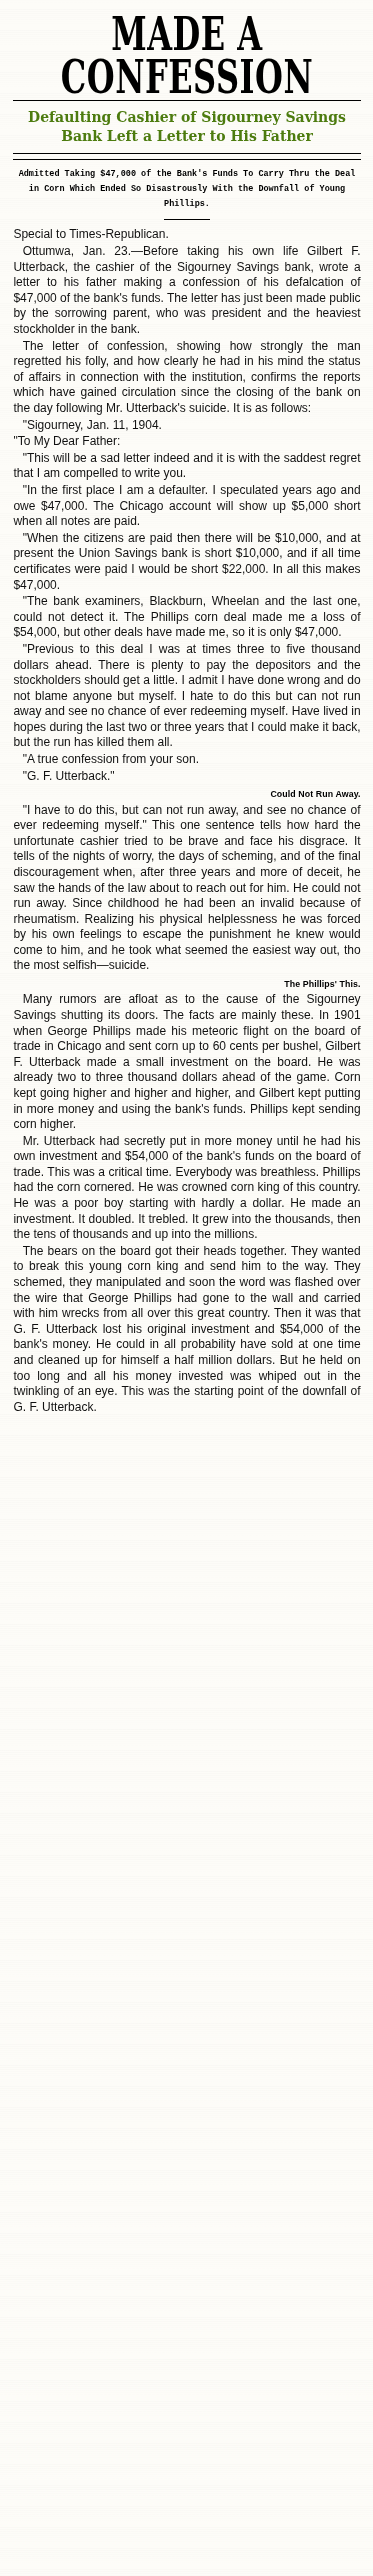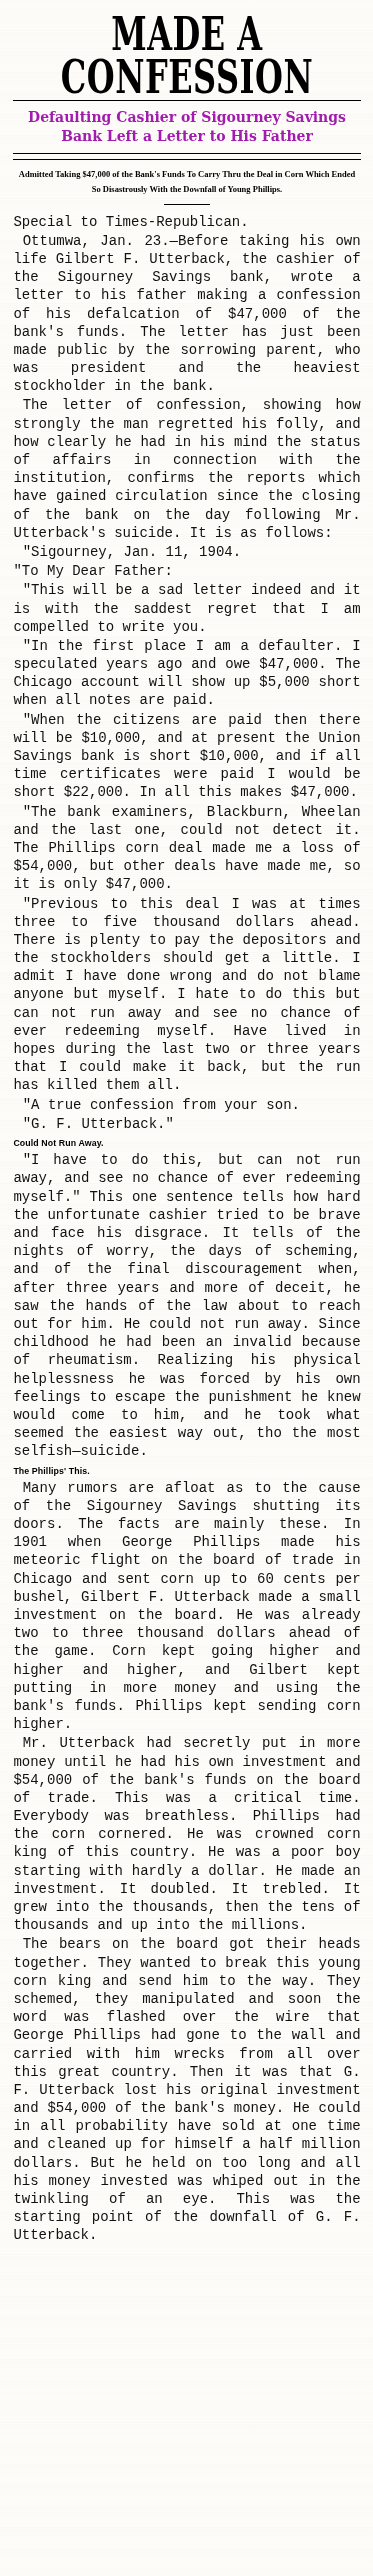--- a/index.html
+++ b/index.html
@@ -54,45 +54,45 @@
     margin: 7.2px auto 7.2px auto;
   }
   
   .deck1 {
     font-family: "DejaVu Serif", serif;
     font-weight: bold;
     text-align: center;
     font-size: 14px;
     line-height: 1.35;
     margin: 7.2px 2.1px 7.2px 2.1px;
-    color: #a21caf;
+    color: #4d7c0f;
   }
   .deck2 {
     font-family: "Liberation Sans", sans-serif;
     font-weight: bold;
     text-align: center;
     font-size: 9.8px;
     letter-spacing: 0.3px;
     line-height: 1.4;
     margin: 6.2px 0 6.2px 0;
     color: #000;
   }
   .deck3 {
-    font-family: Liberation Serif, serif;
+    font-family: Liberation Mono, monospace;
     font-weight: bold;
     text-align: center;
     font-size: 8.5px;
     line-height: 1.75;
     margin: 7.2px 5.2px 7.2px 5.2px;
     color: #000;
   }
   
   .body-text p {
-    font-family: Liberation Mono, monospace;
-    font-size: 14px;
+    font-family: Liberation Sans, sans-serif;
+    font-size: 12px;
     line-height: 1.30;
     text-align: justify;
     text-justify: inter-word;
     margin: 0 0 1px 0;
     text-indent: 9.3px;
     color: #111;
     hyphens: auto;
     -webkit-hyphens: auto;
   }
   .body-text p.noindent {
@@ -105,21 +105,21 @@
     font-family: "Liberation Serif", serif;
     font-size: 8.5px;
     line-height: 1.30;
     text-align: right;
     margin: 0 0 2.1px 0;
     color: #111;
   }
   .subhead-inline {
     font-family: "Liberation Sans", sans-serif;
     font-weight: bold;
-    text-align: left;
+    text-align: right;
     font-size: 8.8px;
     margin: 5.2px 0 3.1px 0;
     color: #000;
     letter-spacing: 0.1px;
   }
   .faded {
     color: #5a5a56;
   }
   .grain {
     position: absolute;

